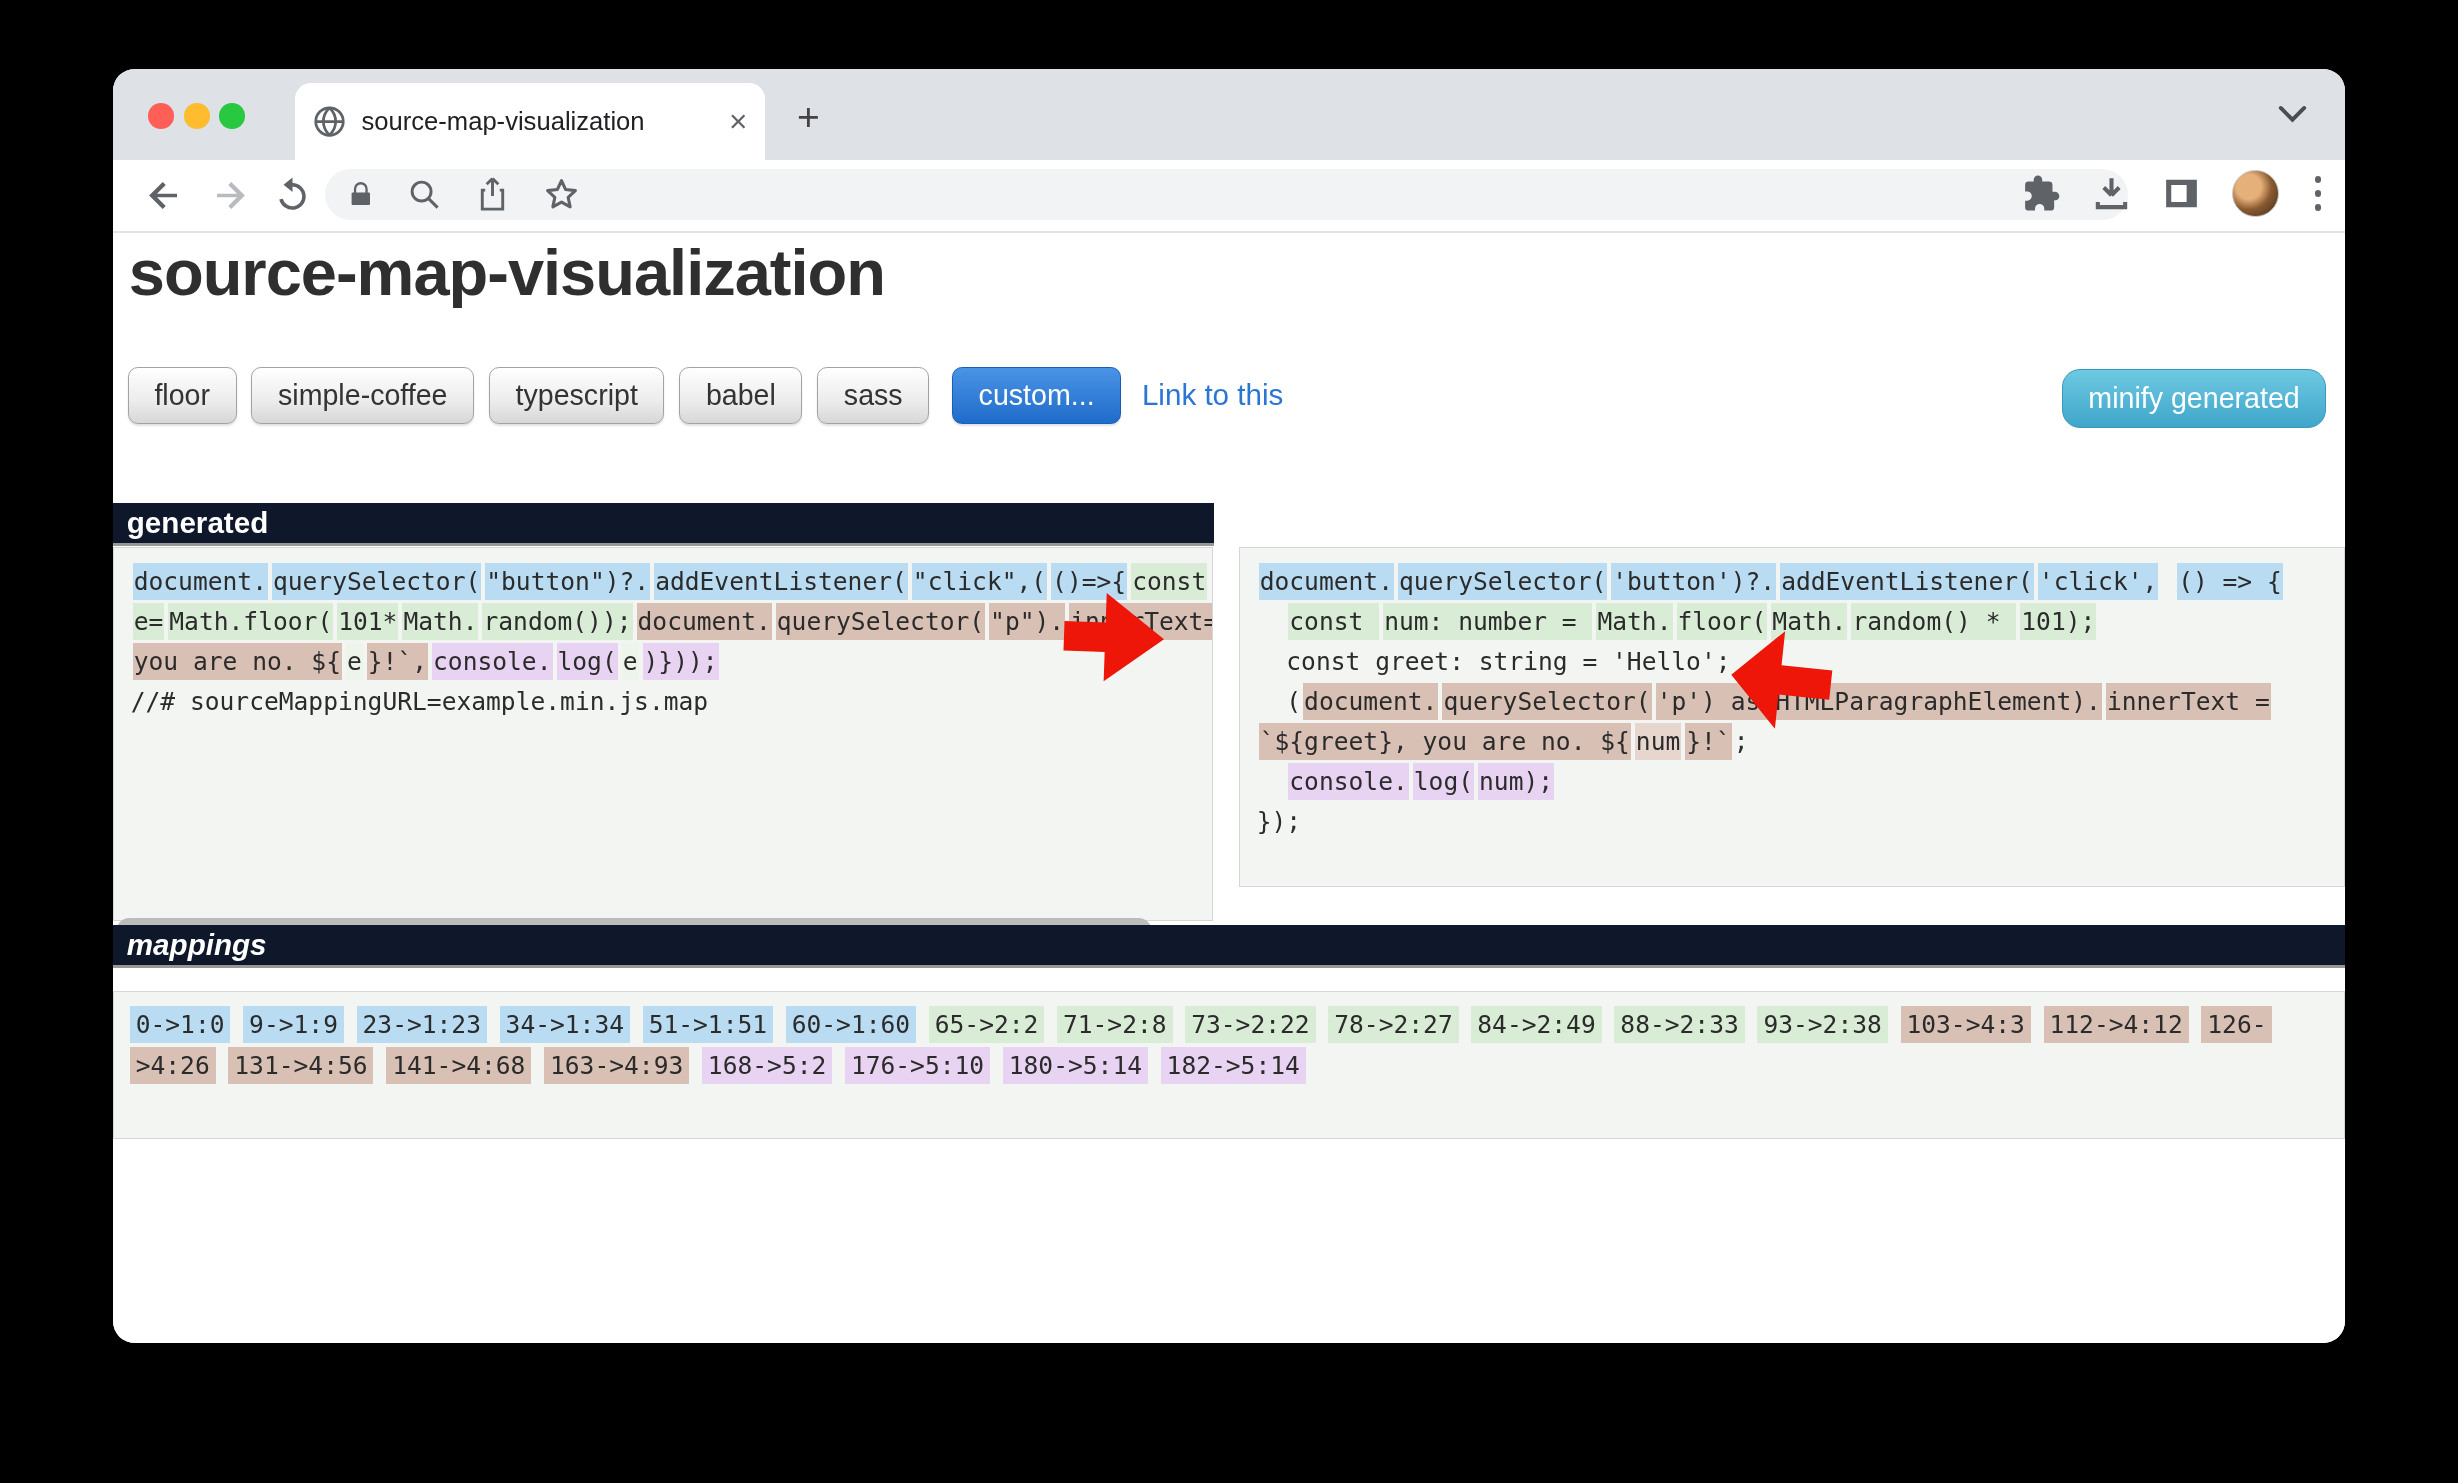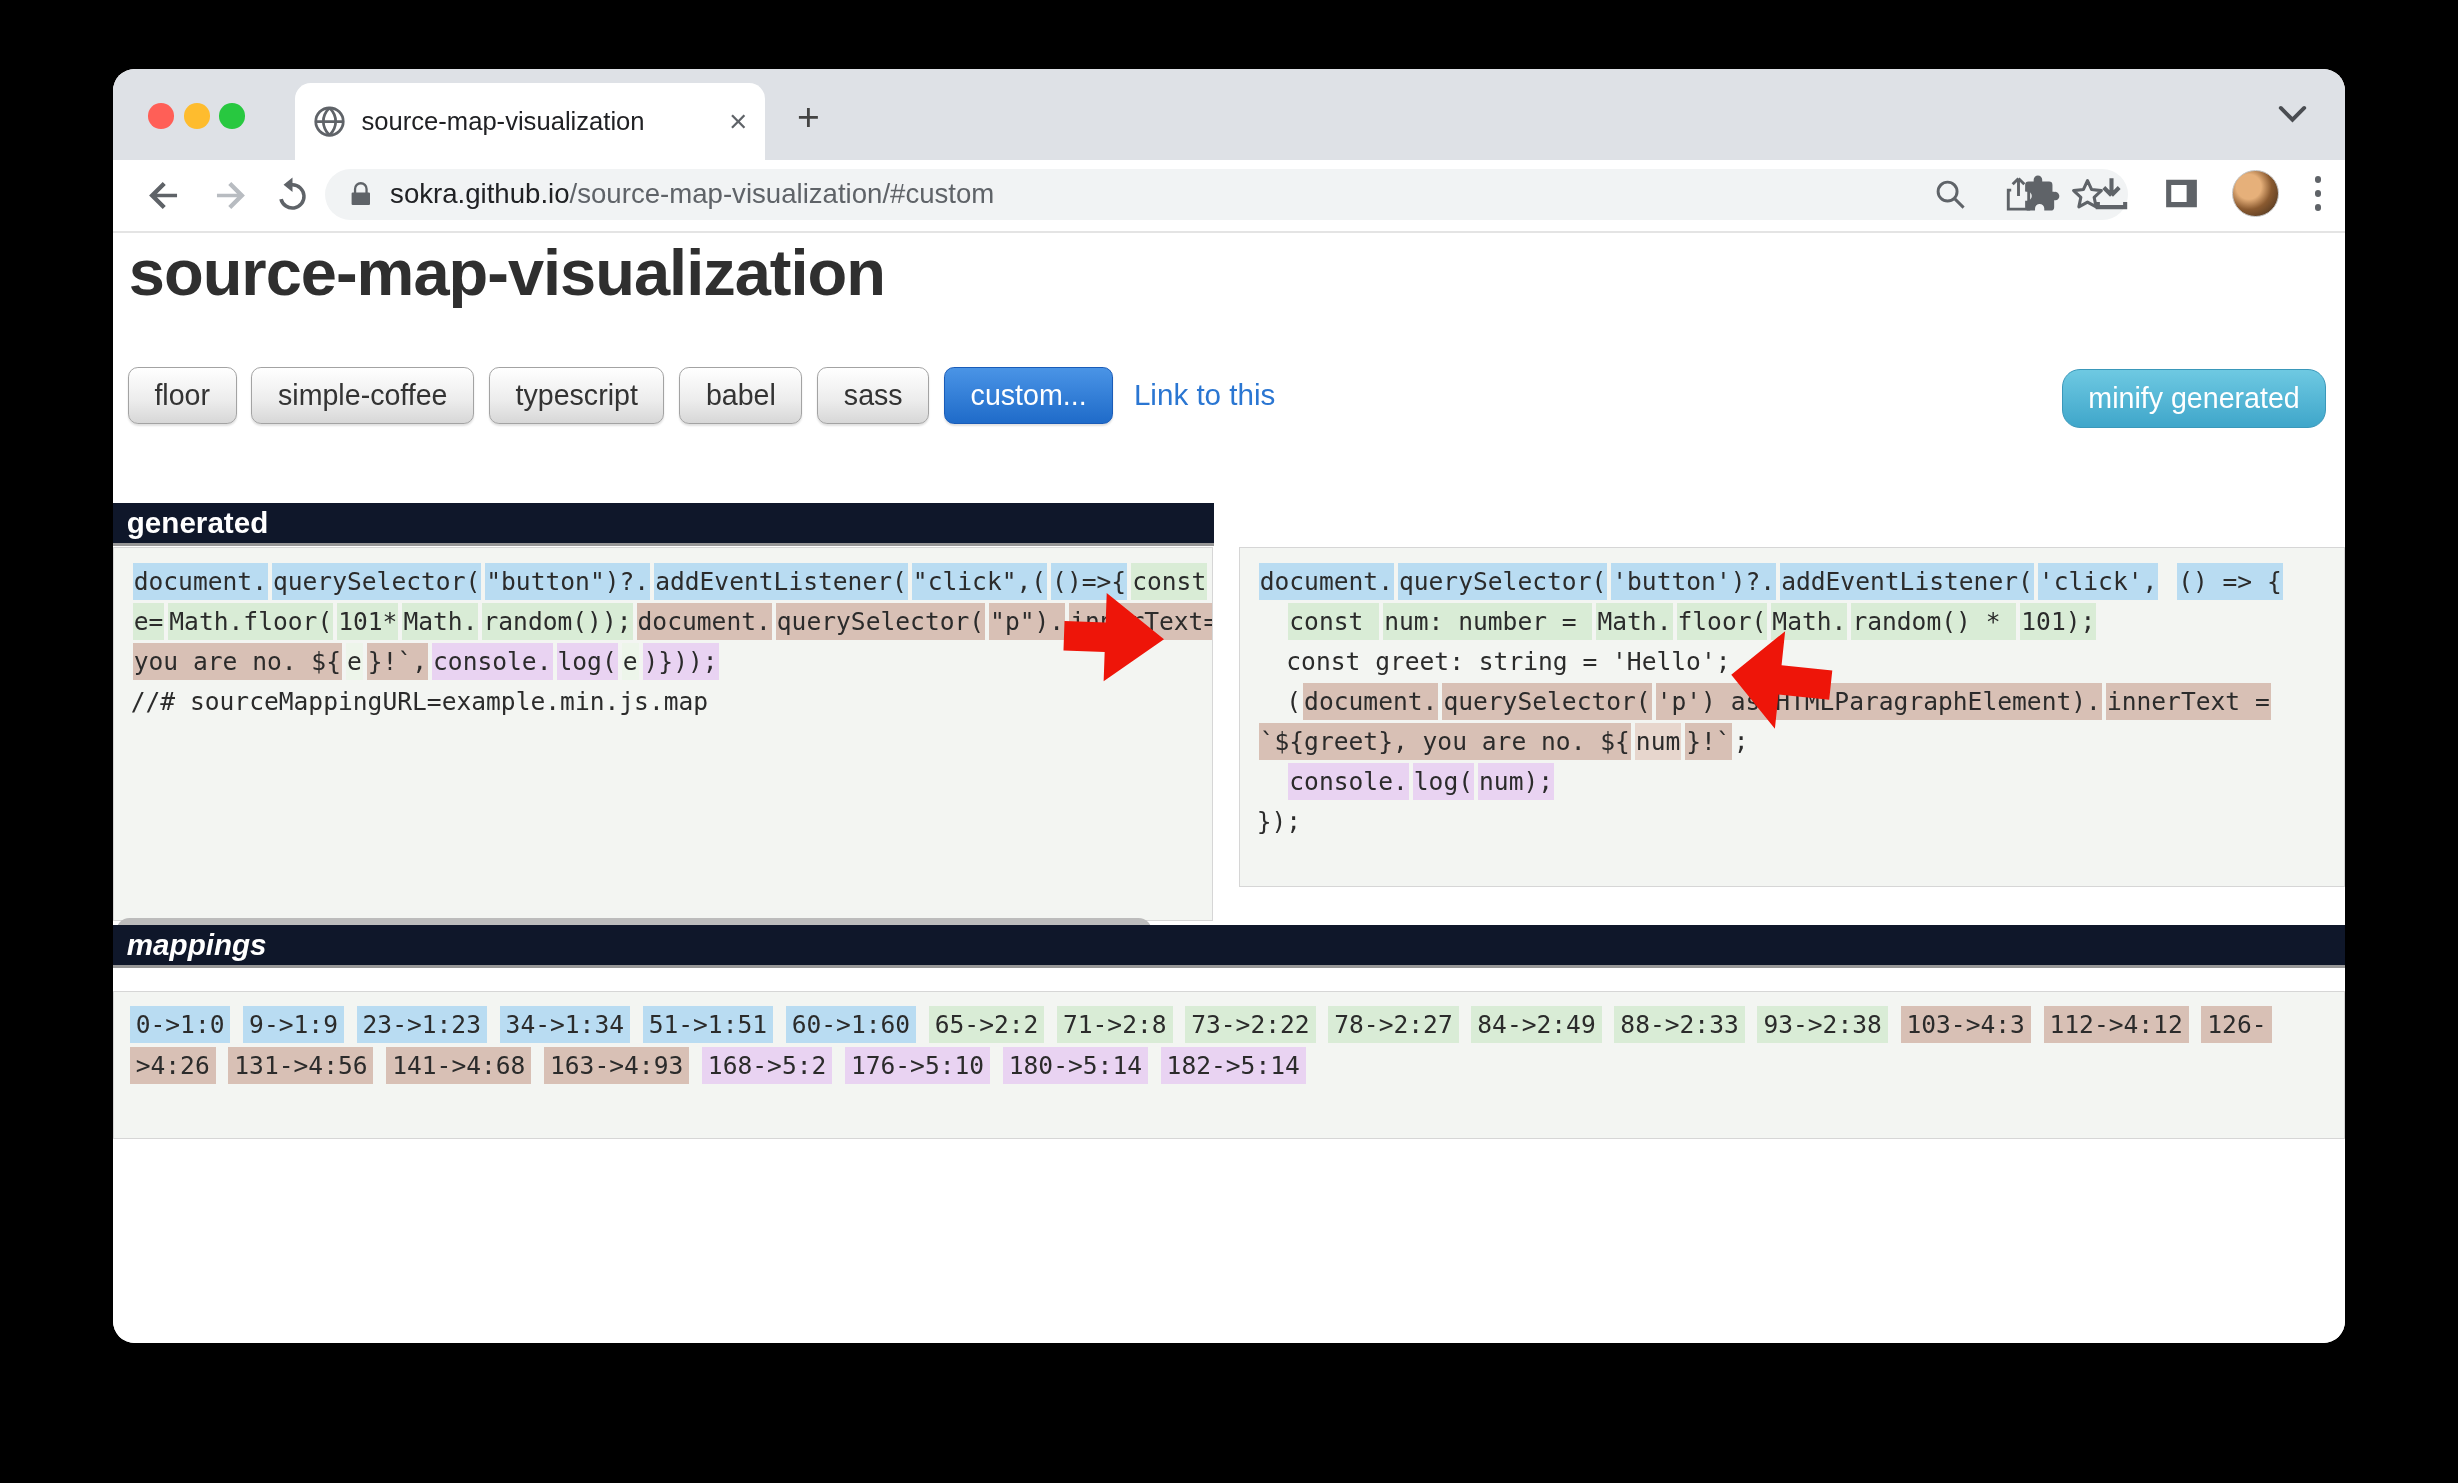--- a/index.html
+++ b/index.html
@@ -27,21 +27,21 @@
   .avatar{width:45px;height:45px;border-radius:50%;background:radial-gradient(circle at 35% 35%,#e6b07a 0 30%,#8a5a30 55%,#3b2a1a 100%);border:1px solid #c2c2c2;}
   .kebab{display:flex;flex-direction:column;gap:6.9px;padding:5.9px;}
   .kebab i{width:6.9px;height:6.9px;border-radius:50%;background:#5f6368;}
   
   .page{position:relative;height:1110px;background:#fff;}
   .credit{position:absolute;top:21.7px;right:17.7px;font-size:27.6px;color:#3c3c3c;}
   .credit a{color:#2a76d2;text-decoration:none;margin-left:13.8px;}
   h1.title{position:absolute;left:15.8px;top:2px;margin:0;font-size:65px;font-weight:bold;color:#2f2f2f;letter-spacing:-1px;}
   .btnrow{position:absolute;left:14.8px;top:134px;display:flex;align-items:center;gap:14.8px;}
   .exbtn{font-family:"Liberation Sans",sans-serif;font-size:28.6px;color:#333;padding:10.8px 25.6px;border:1px solid #a3a3a3;border-radius:9.9px;background:linear-gradient(#ffffff,#ececec 60%,#d7d7d7);box-shadow:0 2px 2px rgba(0,0,0,.12);}
-  .exbtn.active{color:#fff;border-color:#1a5cb8;background:linear-gradient(#4a94e6,#1f6bc9);}
+  .exbtn.active{color:#fff;border-color:#1a5cb8;background:linear-gradient(#4a94e6,#1f6bc9);margin-left:8px;}
   .linkto{font-size:29.6px;color:#2a76d2;margin-left:5.9px;text-decoration:none;}
   .minify{position:absolute;right:18.7px;top:136px;font-family:"Liberation Sans",sans-serif;font-size:28.6px;color:#fff;padding:11.8px 25.6px;border:1px solid #3a98ba;border-radius:18px;background:linear-gradient(#6ec9e2,#3fa6ca);}
   
   .panel-h{position:absolute;height:37px;background:#0f172a;border-bottom:3.9px solid #979797;color:#fff;font-size:29.6px;font-weight:bold;padding:3px 0 0 13.8px;box-sizing:content-box;}
   .panel-b{position:absolute;background:#f3f5f2;border:1px solid #d6d6d6;box-sizing:border-box;overflow:hidden;}
   .hdr-gen{left:0;top:270px;width:1087px;}
   .body-gen{left:0;top:314px;width:1100px;height:374px;}
   .hdr-org{left:1126px;top:270px;width:1092px;}
   .body-org{left:1126px;top:314px;width:1106px;height:340px;}
   .hdr-map{left:0;top:692px;width:2218px;font-style:italic;}
@@ -98,21 +98,20 @@
       <svg width="43" height="43" viewBox="0 0 24 24">
           <path d="M12 5V2L7 6l5 4V7a5.5 5.5 0 1 1-5.4 6.8l-2 .5A7.5 7.5 0 1 0 12 5z" fill="#5f6368"></path>
         </svg>
     </span>
     <div class="omnibox">
       <span>
         <svg width="27.6" height="31.5" viewBox="0 0 24 24">
             <path d="M6 10V7a6 6 0 0 1 12 0v3h1a1 1 0 0 1 1 1v9a1 1 0 0 1-1 1H5a1 1 0 0 1-1-1v-9a1 1 0 0 1 1-1h1zm2 0h8V7a4 4 0 0 0-8 0v3z" fill="#5f6368"></path>
           </svg>
       </span>
-      <span class="url"><span class="host">sokra.github.io</span><span class="path">/source-map-visualization/#custom</span></span>
       <span class="pill-ic">
         <svg width="35" height="35" viewBox="0 0 24 24">
             <circle cx="10" cy="10" r="6.5" fill="none" stroke="#5f6368" stroke-width="2"></circle>
             <path d="M15 15l6 6" stroke="#5f6368" stroke-width="2"></path>
           </svg>
       </span>
       <span class="pill-ic">
         <svg width="35" height="39" viewBox="0 0 24 26">
             <path d="M12 2l4 4m-4-4l-4 4m4-4v12" fill="none" stroke="#5f6368" stroke-width="2"></path>
             <path d="M7 10H5v13h14V10h-2" fill="none" stroke="#5f6368" stroke-width="2"></path>

